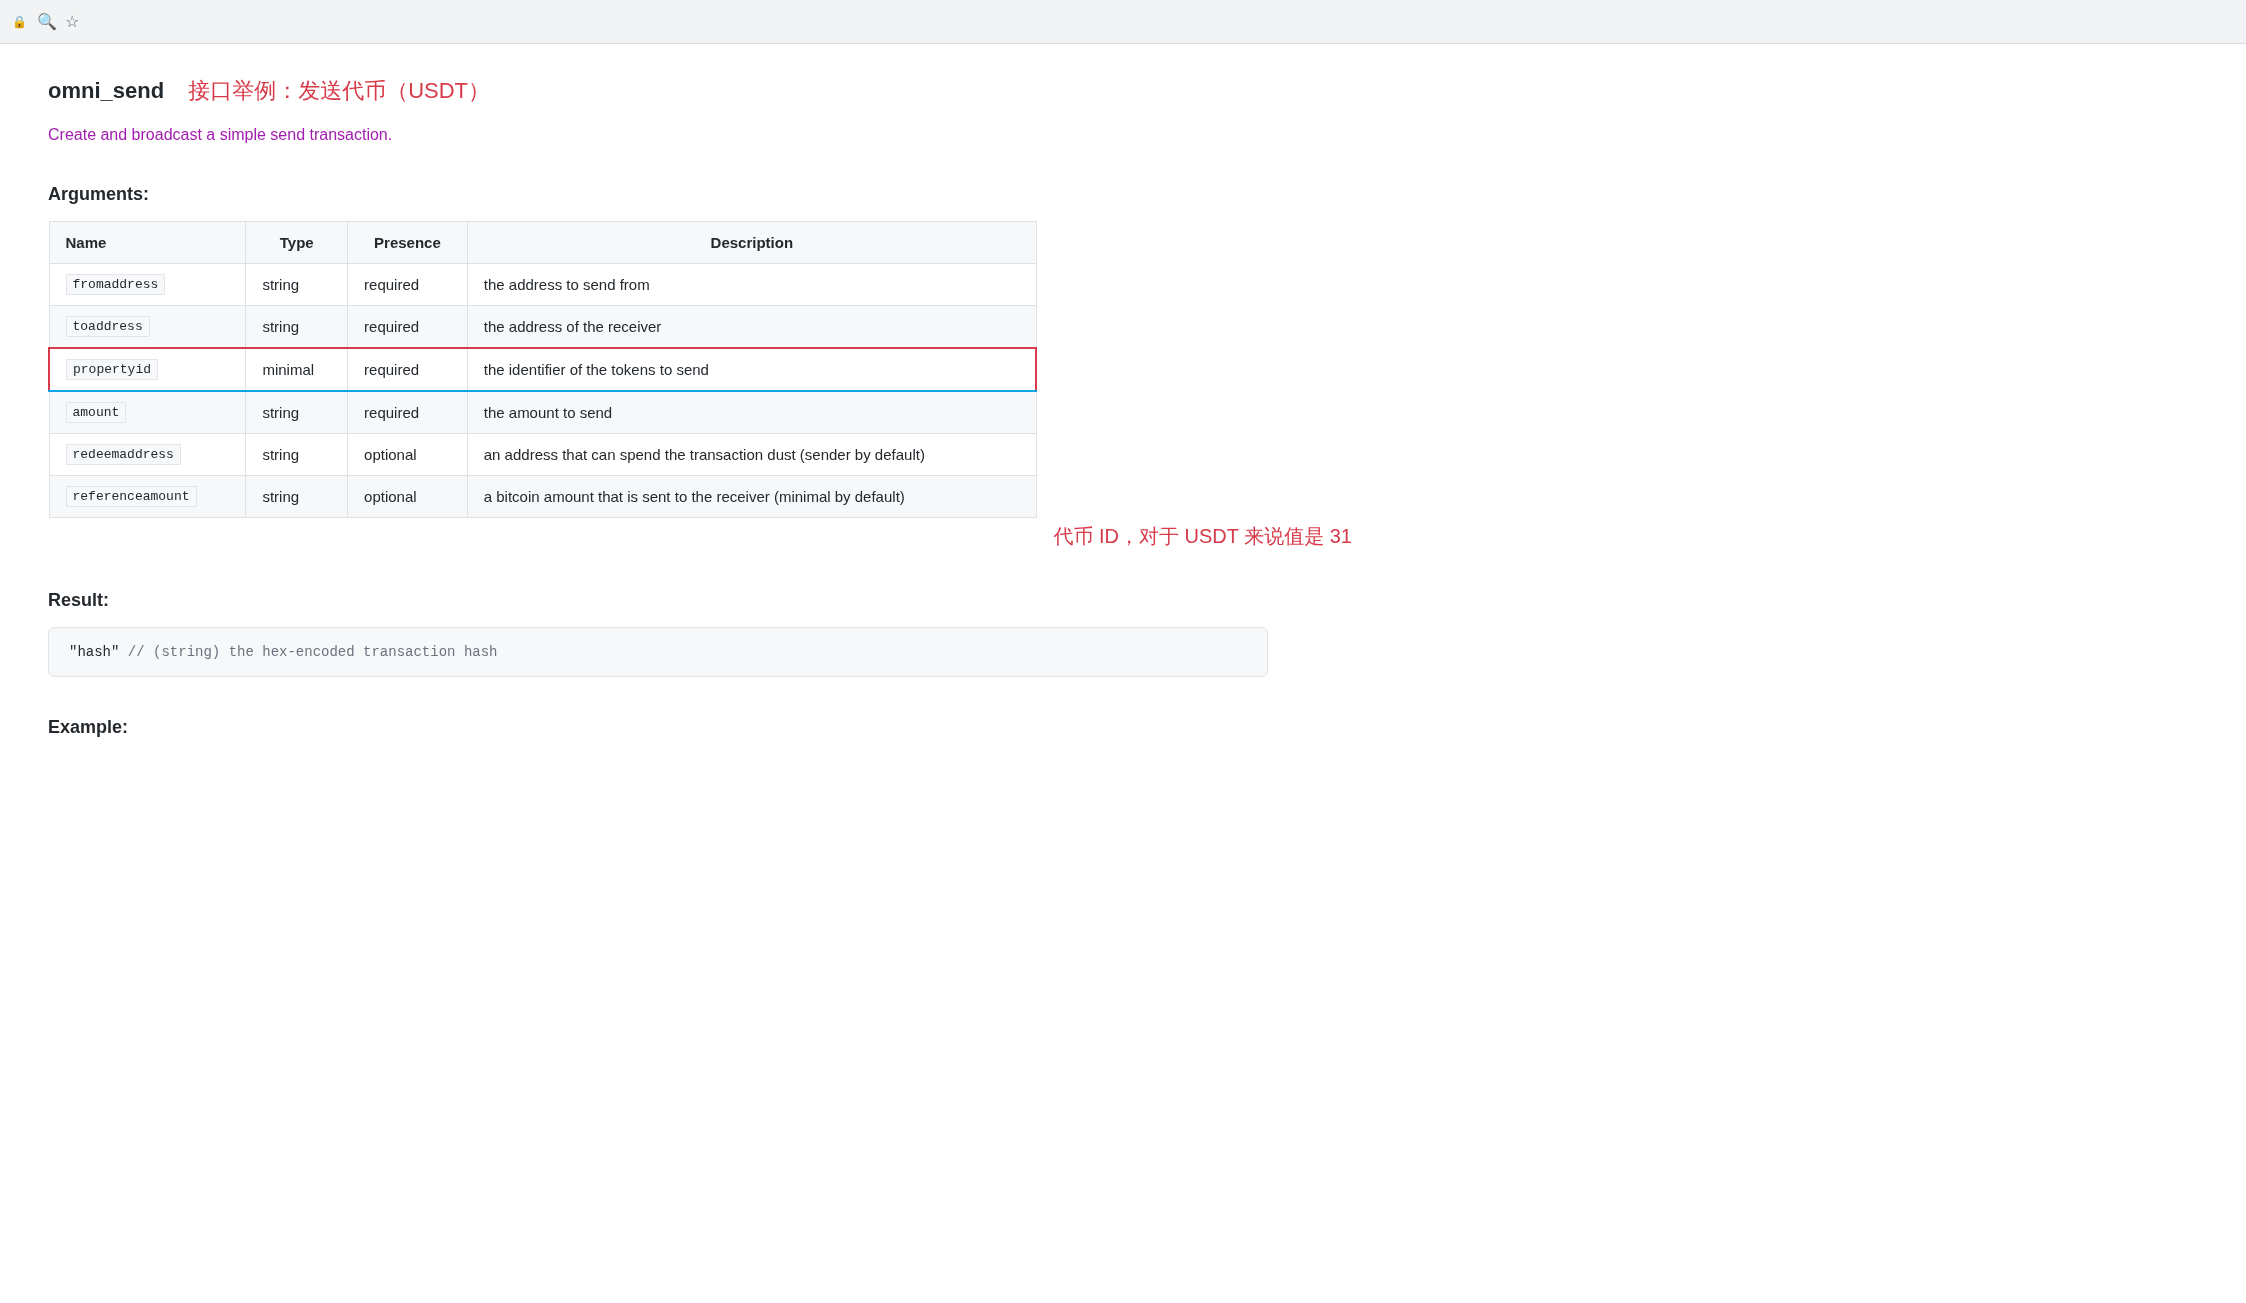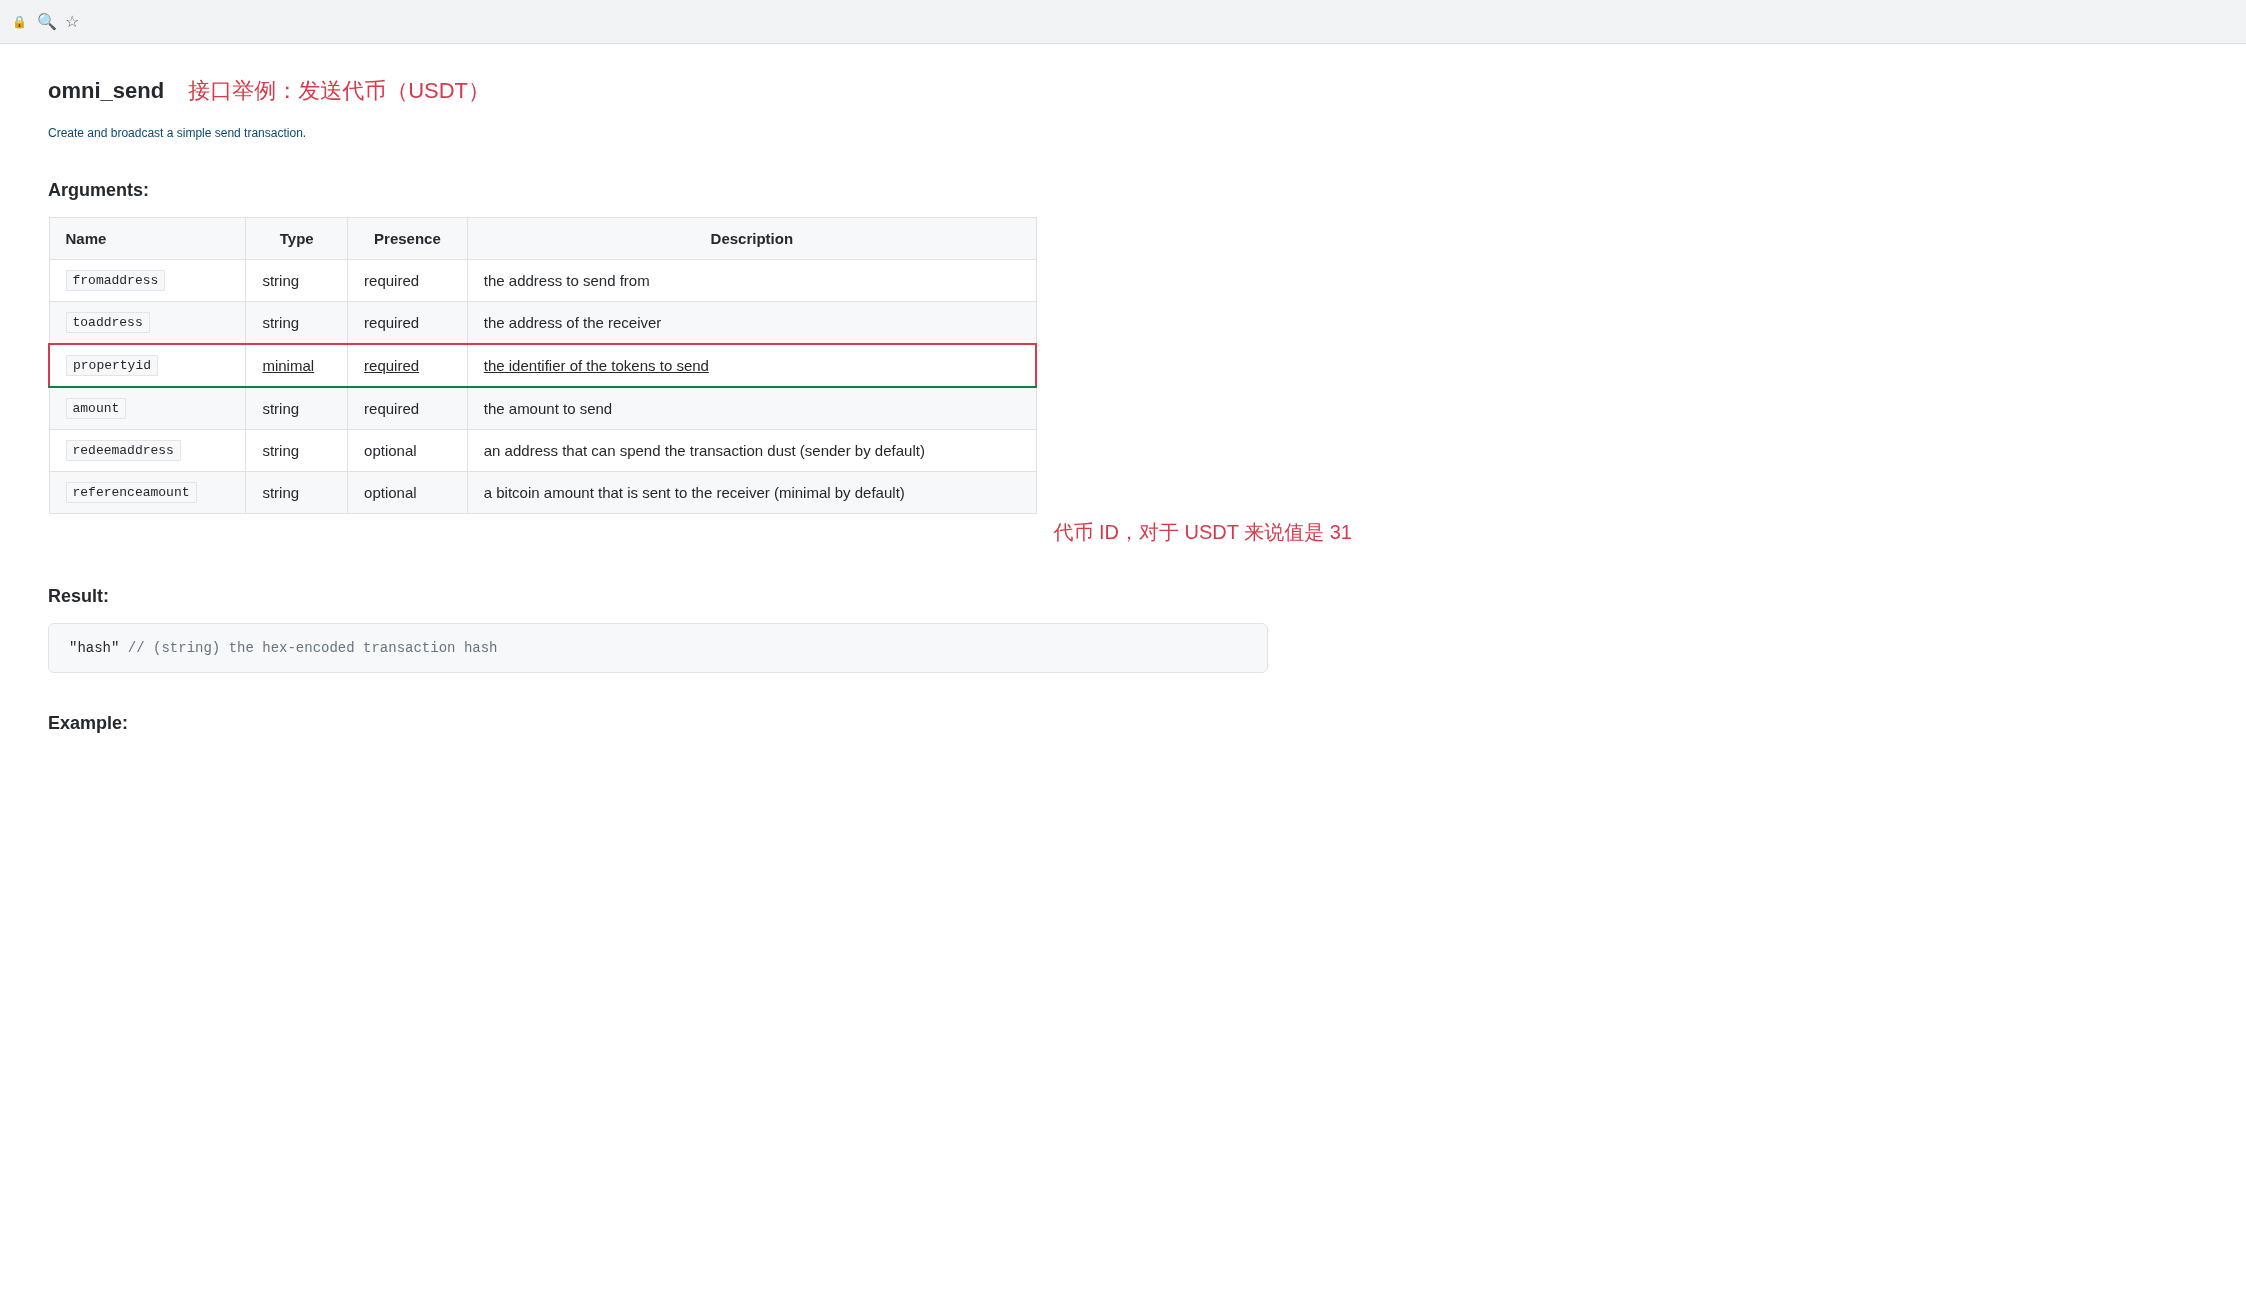--- a/index.html
+++ b/index.html
@@ -80,22 +80,22 @@
       color: #24292e;
     }
 
     .chinese-title {
       font-size: 22px;
       color: #d73a49;
       font-weight: 400;
     }
 
     .description {
-      font-size: 12px;
-      color: #0c4a6e;
+      font-size: 16px;
+      color: #a21caf;
       margin-bottom: 24px;
     }
 
     .section-title {
       font-size: 18px;
       font-weight: 700;
       color: #24292e;
       margin-bottom: 16px;
       margin-top: 40px;
     }
@@ -194,22 +194,21 @@
     }
 
     .highlighted-tr td:first-child {
       border-left: 2px solid #d73a49;
     }
     .highlighted-tr td:last-child {
       border-right: 2px solid #d73a49;
     }
     .highlighted-tr td {
       border-top: 2px solid #d73a49;
-      border-bottom: 2px solid #15803d;
-      text-decoration: underline;
+      border-bottom: 2px solid #0ea5e9;
     }
     .highlighted-tr td {
       background: #fff !important;
     }
 
   </style>
 </head>
 <body>
 
 <div class="browser-chrome">

